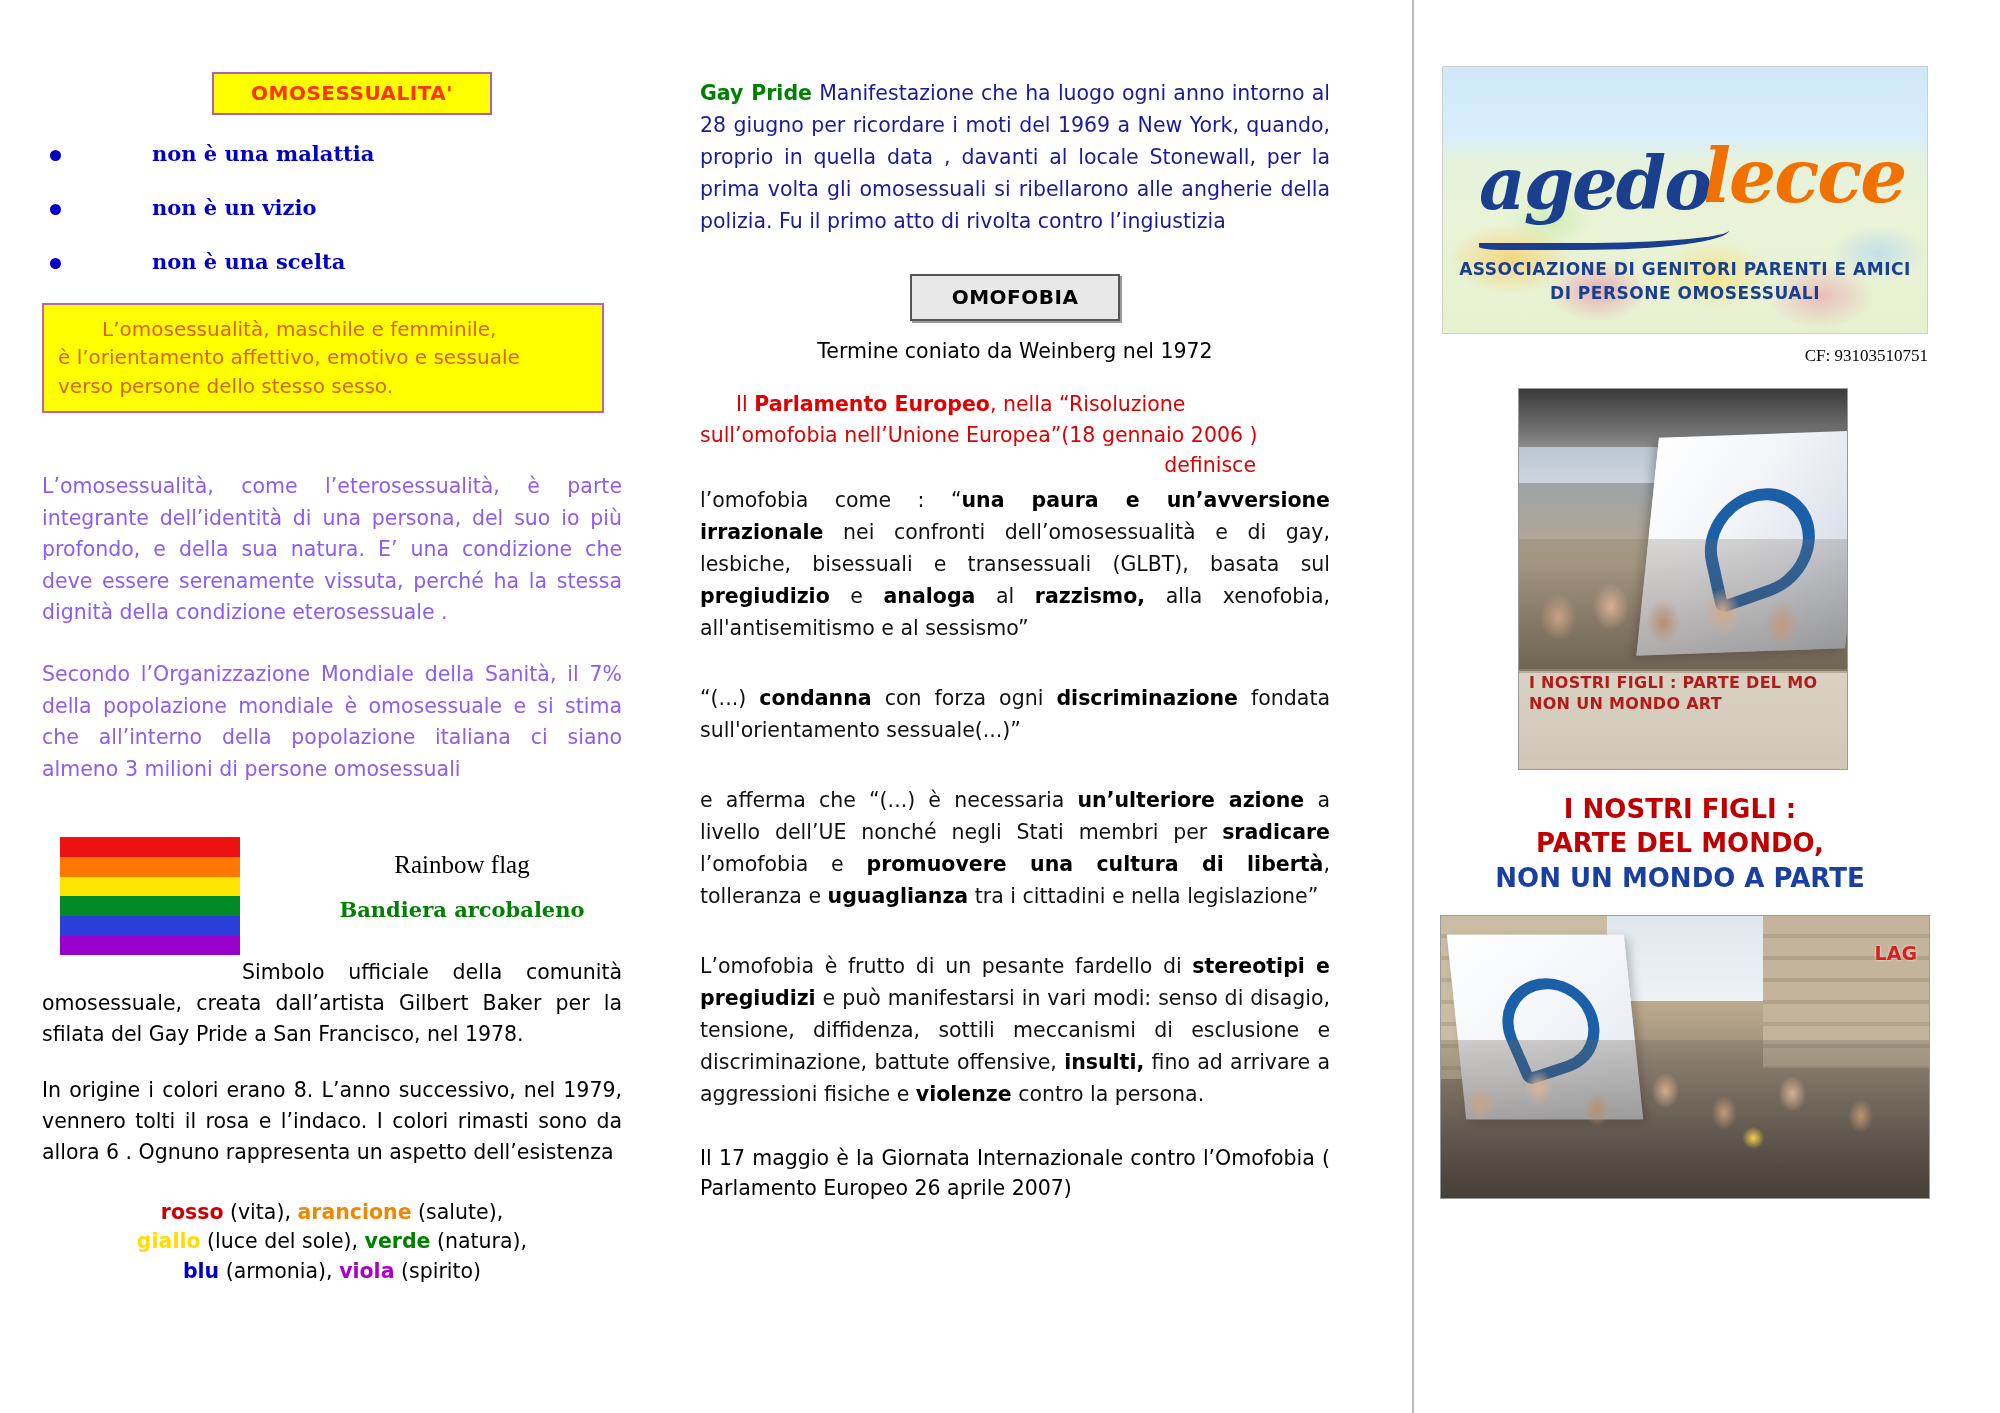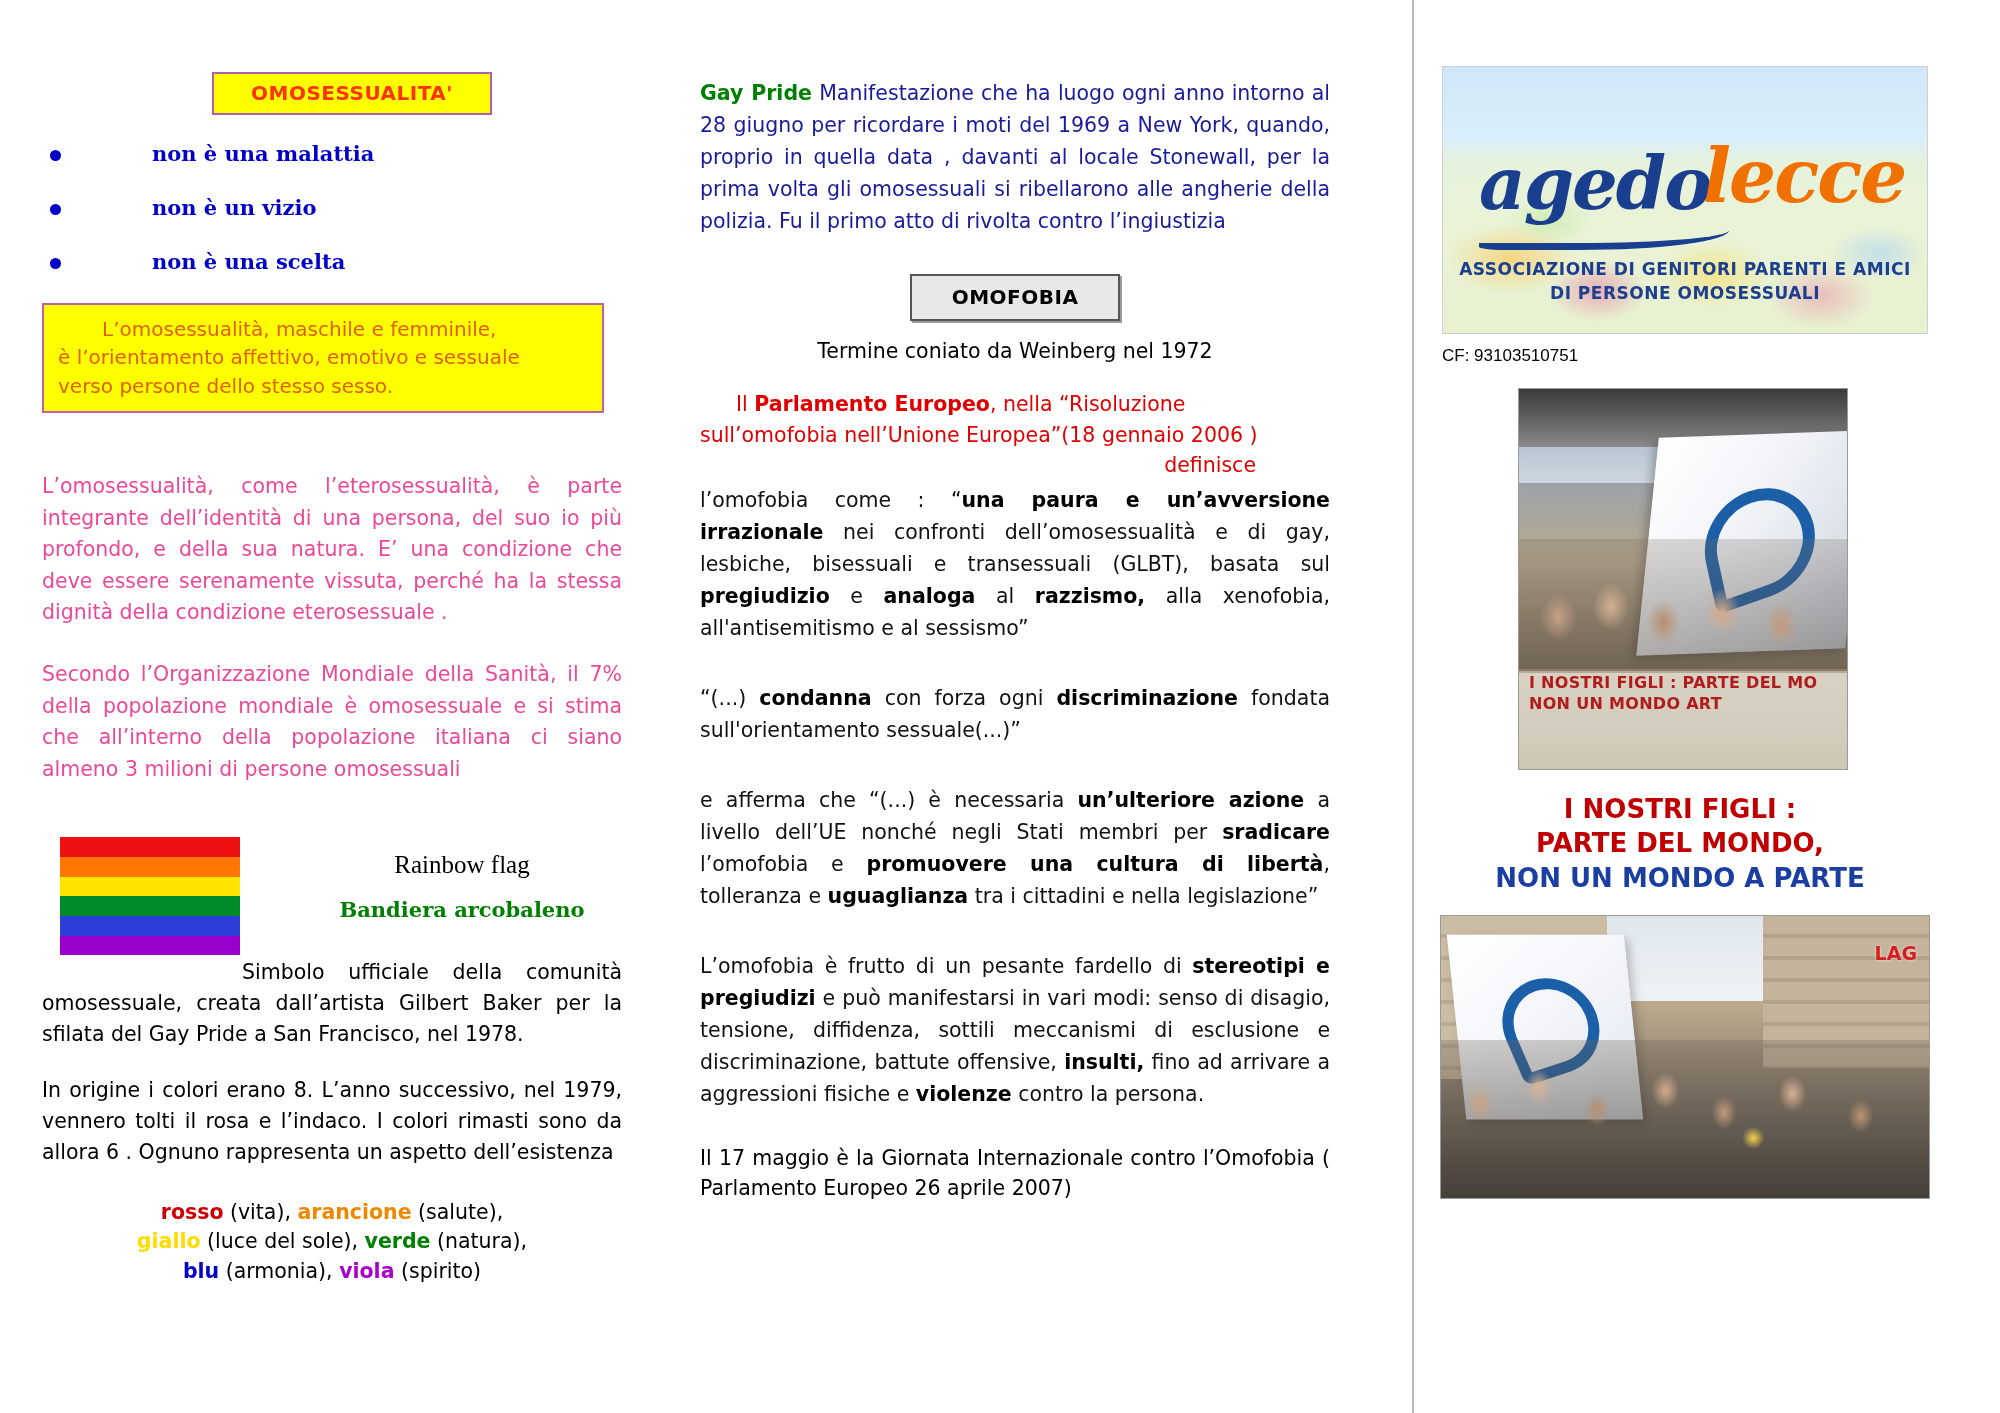--- a/index.html
+++ b/index.html
@@ -95,21 +95,21 @@
   .yellow-box p {
     margin: 0;
     color: #e06000;
     font-size: 20px;
     line-height: 1.42;
     font-family: "DejaVu Sans", sans-serif;
   }
   .yellow-box p .ind { padding-left: 44px; }
 
   .blue-para {
-    color: #ec4899;
+    color: #8b5cf6;
     font-size: 20.5px;
     line-height: 1.54;
     text-align: justify;
     margin: 0;
     width: 580px;
     font-family: "DejaVu Sans", sans-serif;
   }
   .sp-1 { height: 58px; }
   .sp-2 { height: 30px; }
 
@@ -314,24 +314,24 @@
     font-family: "DejaVu Sans", sans-serif;
     letter-spacing: 0.5px;
   }
   .logo .sub1 { top: 192px; }
   .logo .sub2 { top: 216px; }
 
   .cf {
     margin-top: 12px;
     width: 486px;
     margin-left: 12px;
-    text-align: left;
+    text-align: right;
     font-size: 17px;
     color: #000000;
-    font-family: Liberation Sans, sans-serif;
+    font-family: Liberation Serif, serif;
   }
 
   
   .photo1 {
     position: relative;
     margin-top: 22px;
     margin-left: 88px;
     width: 330px;
     height: 382px;
     border: 1px solid #9a9a9a;

